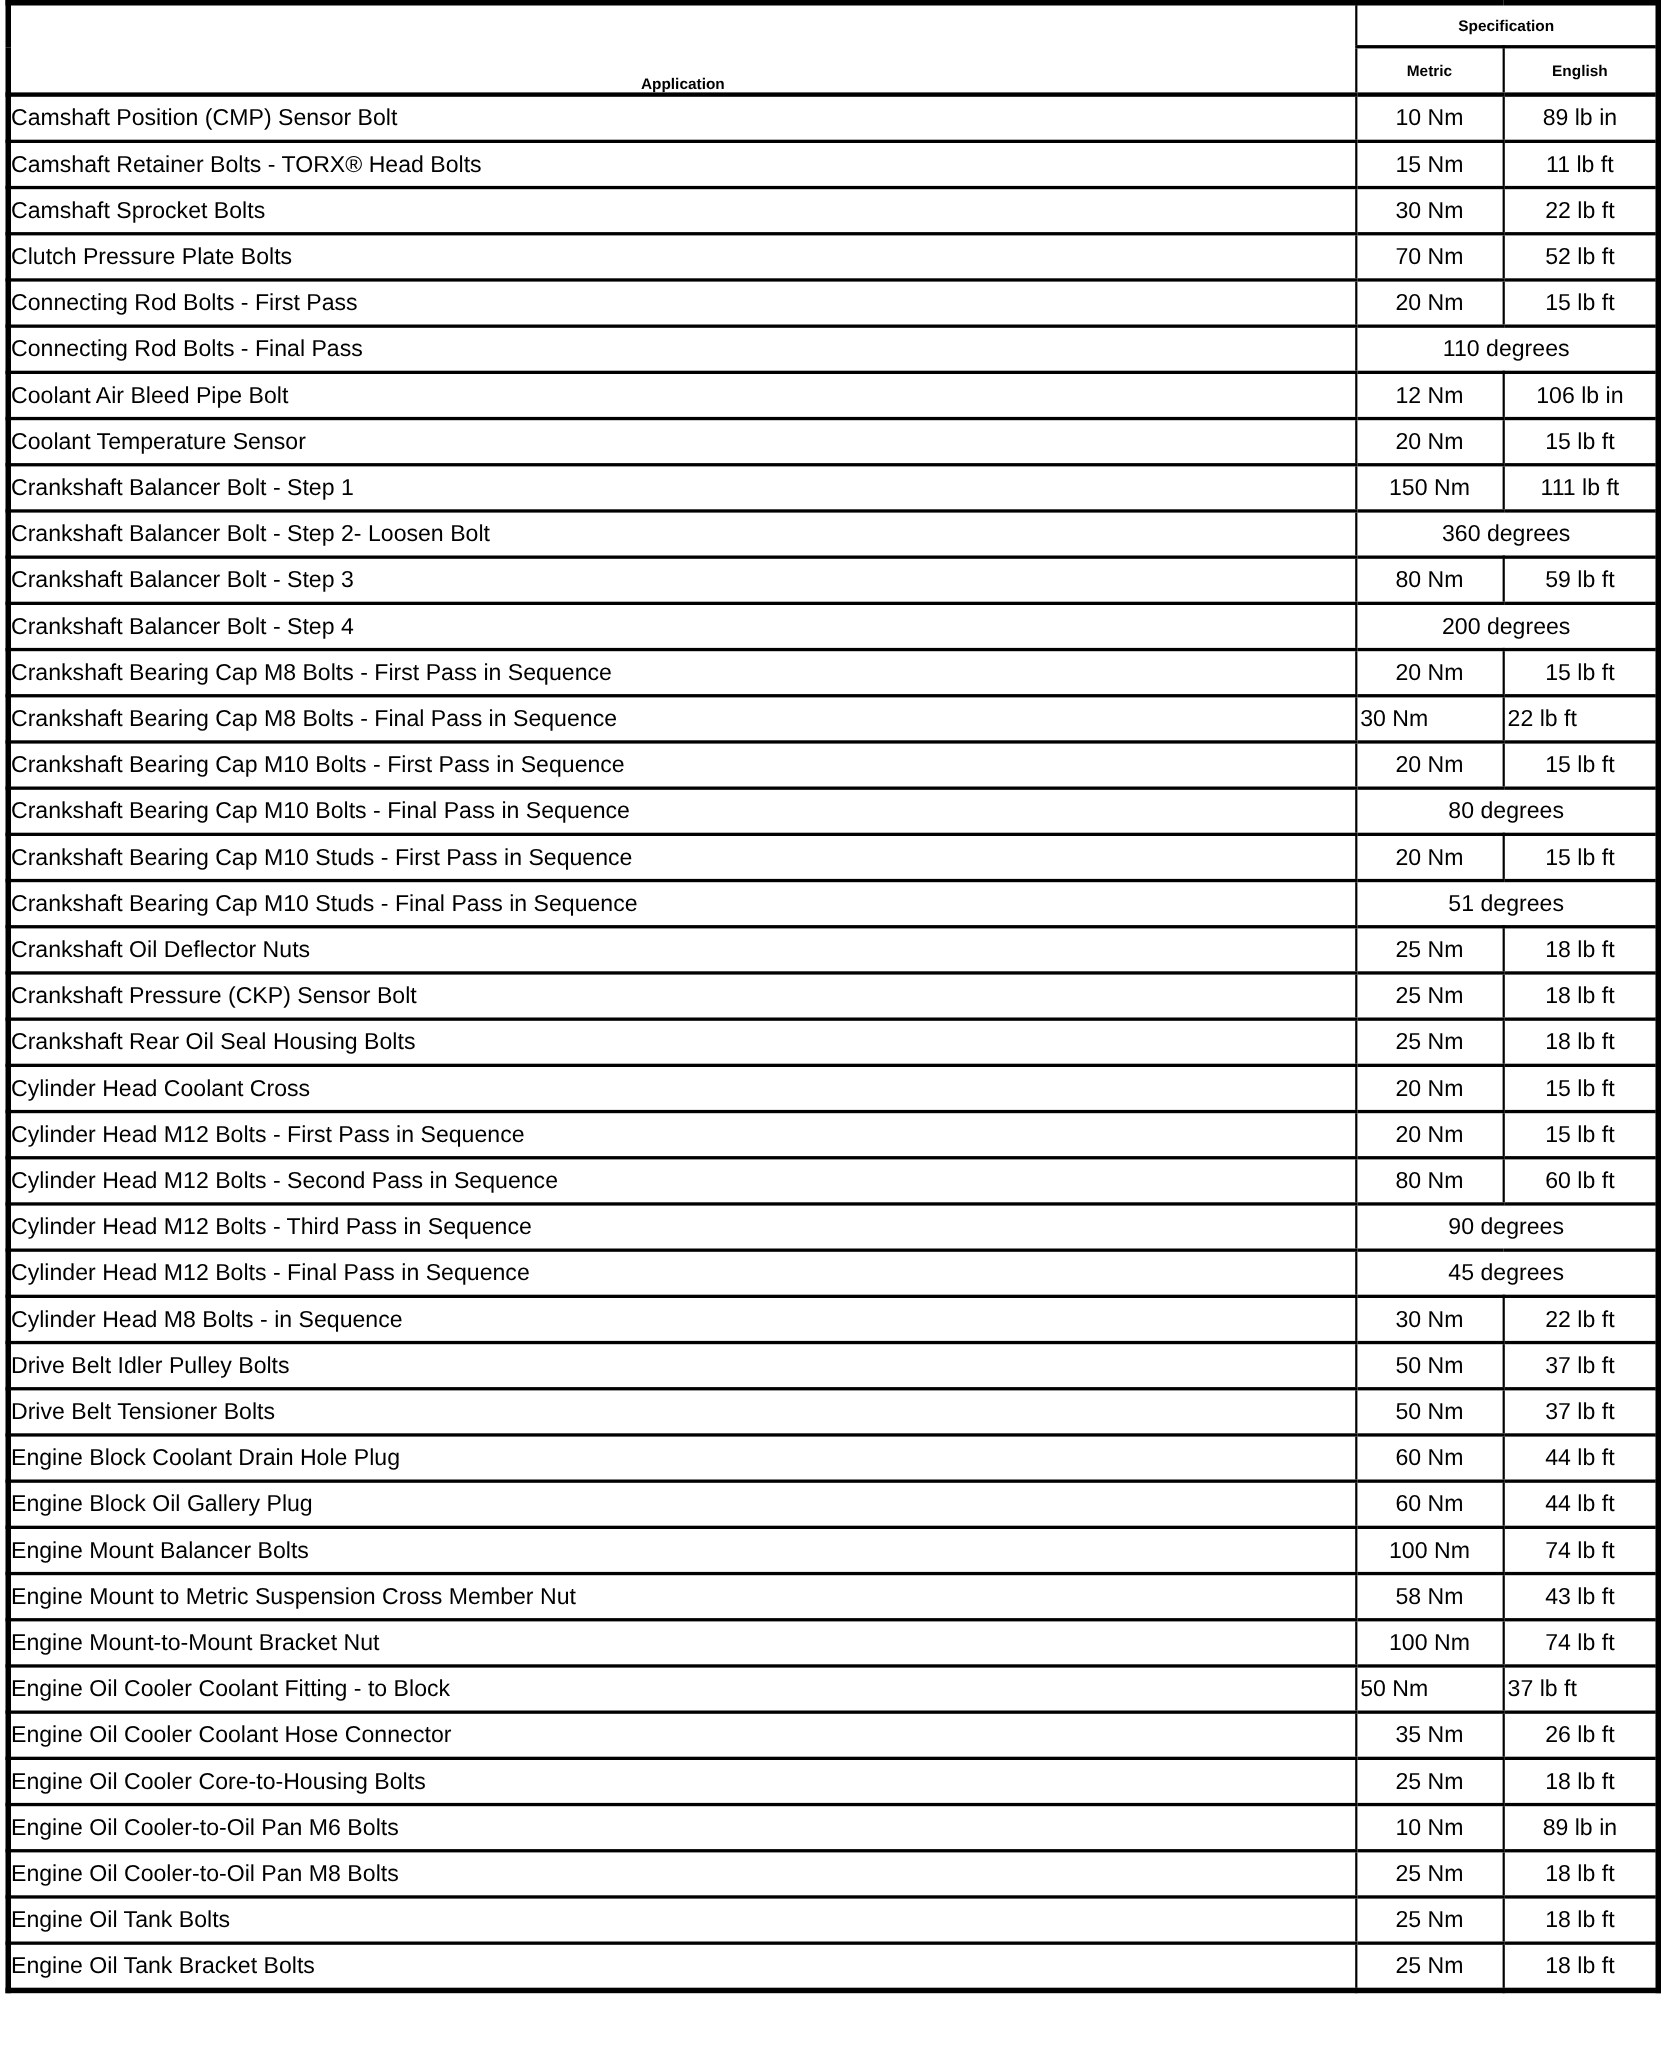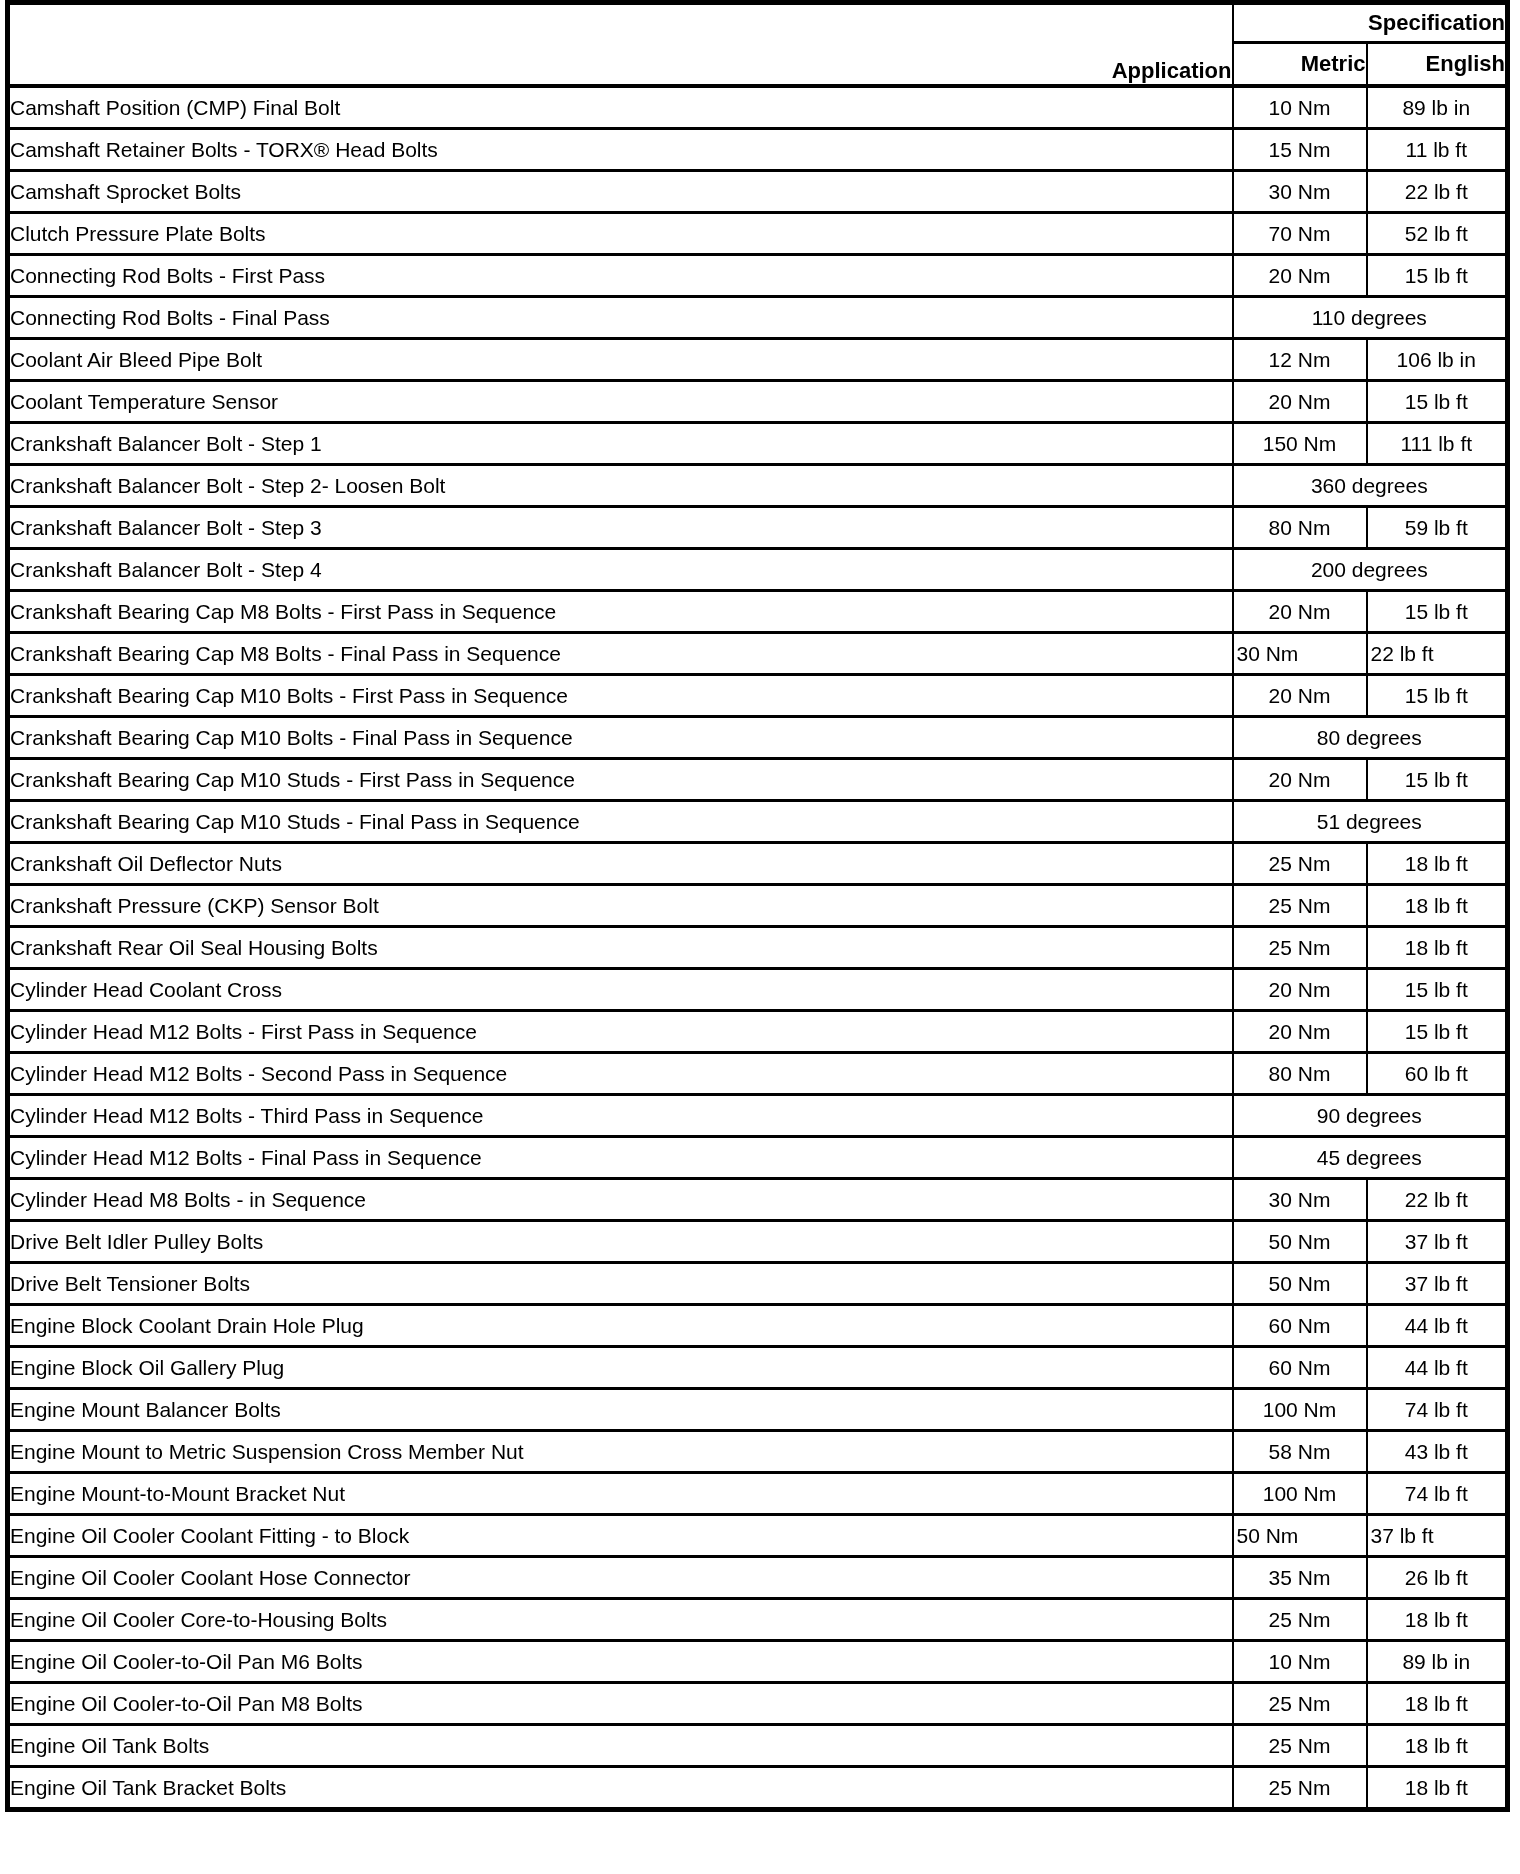--- a/index.html
+++ b/index.html
@@ -34,23 +34,23 @@
   .spec-table th, .spec-table td {
     border-top: 3px solid #000000;
     border-bottom: 3px solid #000000;
     border-left: 2px solid #000000;
     border-right: 2px solid #000000;
     overflow: hidden;
     white-space: nowrap;
     padding: 0;
   }
   .spec-table th {
-    font-size: 22px;
+    font-size: 14px;
     font-weight: bold;
-    text-align: right;
+    text-align: center;
   }
   .spec-h { height: 36px; vertical-align: middle; }
   .sub-h  { height: 40px; vertical-align: middle; border-bottom-width: 4px !important; }
   .app-h  {
     vertical-align: bottom;
     padding-bottom: 9px;
     border-bottom-width: 4px !important;
   }
   .spec-table tbody td {
     height: 39px;
@@ -90,21 +90,21 @@
         <th class="app-h" rowspan="2">Application</th>
         <th class="spec-h" colspan="2">Specification</th>
       </tr>
       <tr>
         <th class="sub-h">Metric</th>
         <th class="sub-h">English</th>
       </tr>
     </thead>
     <tbody id="tbody">
         <tr>
-          <td class="app-cell">Camshaft Position (CMP) Final Bolt</td>
+          <td class="app-cell">Camshaft Position (CMP) Sensor Bolt</td>
           <td class="val-cell">10 Nm</td>
           <td class="val-cell">89 lb in</td>
         </tr>
         <tr>
           <td class="app-cell">Camshaft Retainer Bolts - TORX® Head Bolts</td>
           <td class="val-cell">15 Nm</td>
           <td class="val-cell">11 lb ft</td>
         </tr>
         <tr>
           <td class="app-cell">Camshaft Sprocket Bolts</td>

